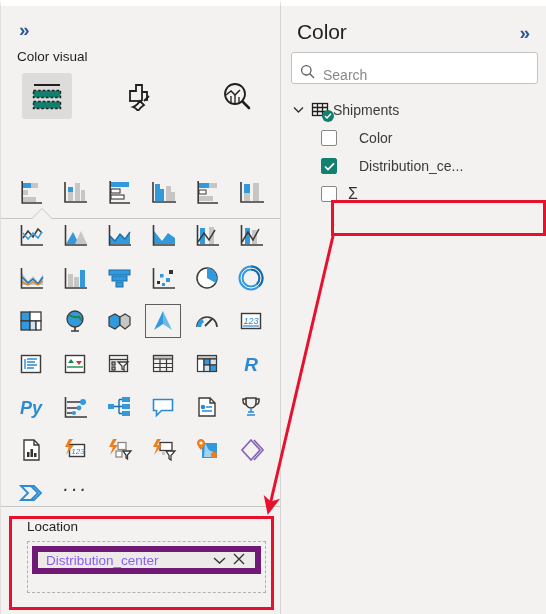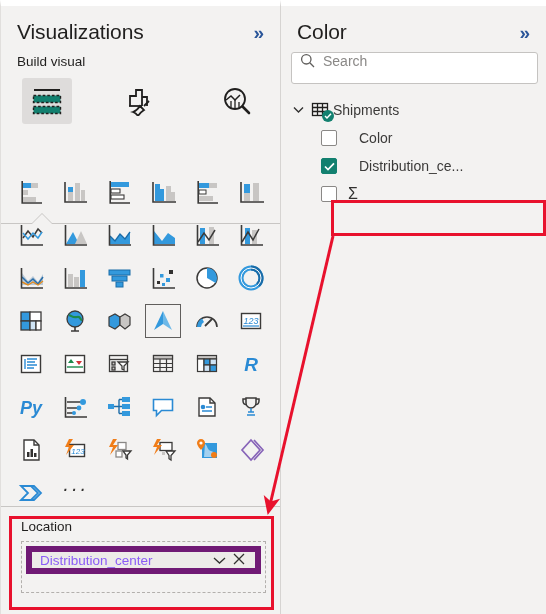--- a/index.html
+++ b/index.html
@@ -102,21 +102,21 @@
   .ellipsis-cell { font-size: 20px; color: #323130; letter-spacing: 2px;
     display:flex; align-items:center; justify-content:center; padding-bottom:8px;}
 
   .gallery-sep {
     position: absolute; left: 0; right: 0; bottom: 107px;
     height: 1px; background: #c8c6c4;
   }
 
   
   .wells {
-    position: absolute; left: 4px; right: 0; bottom: 0; height: 107px;
+    position: absolute; left: 10px; right: 0; bottom: 0; height: 107px;
     background: #f3f2f1; padding: 12px 14px 3px 16px;
   }
   .well-title { font-size: 13.5px; color: #201f1e; margin-bottom: 7px; }
   .well-drop {
     border: 1px dashed #b3b0ad; padding: 4px;
     background: #f3f2f1; height: 52px;
   }
   .field-chip {
     height: 28px; background: #edebe9; border: 6px solid #701a75;
     display: flex; align-items: center; padding: 0 6px 0 8px;
@@ -129,21 +129,21 @@
   
   .data-pane {
     width: 265px; height: 614px;
     background: #f3f2f1;
     border-top: 6px solid #ffffff;
     position: relative;
   }
   .search-wrap { padding: 8px 8px 0 10px; }
   .search-box {
     height: 32px; background: #ffffff; border: 1px solid #c5c3c1;
-    border-radius: 3px; display: flex; align-items: flex-start;
+    border-radius: 3px; display: flex; align-items: flex-end;
     padding: 0 8px; gap: 8px;
   }
   .search-text { font-size: 14px; color: #8a8886; }
 
   .tree { padding: 12px 0 0 0; font-size: 14px; color: #3b3a39; }
   .tree-row {
     display: flex; align-items: center; height: 28px;
     padding-left: 12px; cursor: pointer;
   }
   .tree-row.child { padding-left: 40px; }
@@ -177,25 +177,24 @@
   #arrow-svg  { position: absolute; inset: 0; pointer-events: none; z-index: 19; }
 </style>
 </head>
 <body>
 
 <div id="root">
 
   <div class="viz-pane">
 
     <div class="pane-header">
-      <div class="pane-title">Visualizations</div>
       <div class="chevrons">»</div>
     </div>
 
-    <div class="build-label">Build visual</div>
+    <div class="build-label">Color visual</div>
 
     <div class="tabs">
       <div class="tab selected">
         <div class="tab-box">
           <svg width="34" height="30" viewBox="0 0 34 30">
             <rect x="4" y="3" width="26" height="2" fill="#201f1e"></rect>
             <rect x="3.5" y="9.5" width="27" height="7" fill="#12806f" stroke="#201f1e" stroke-width="1.4" stroke-dasharray="2.6 2"></rect>
             <rect x="3.5" y="20.5" width="27" height="7" fill="#12806f" stroke="#201f1e" stroke-width="1.4" stroke-dasharray="2.6 2"></rect>
           </svg>
         </div>

